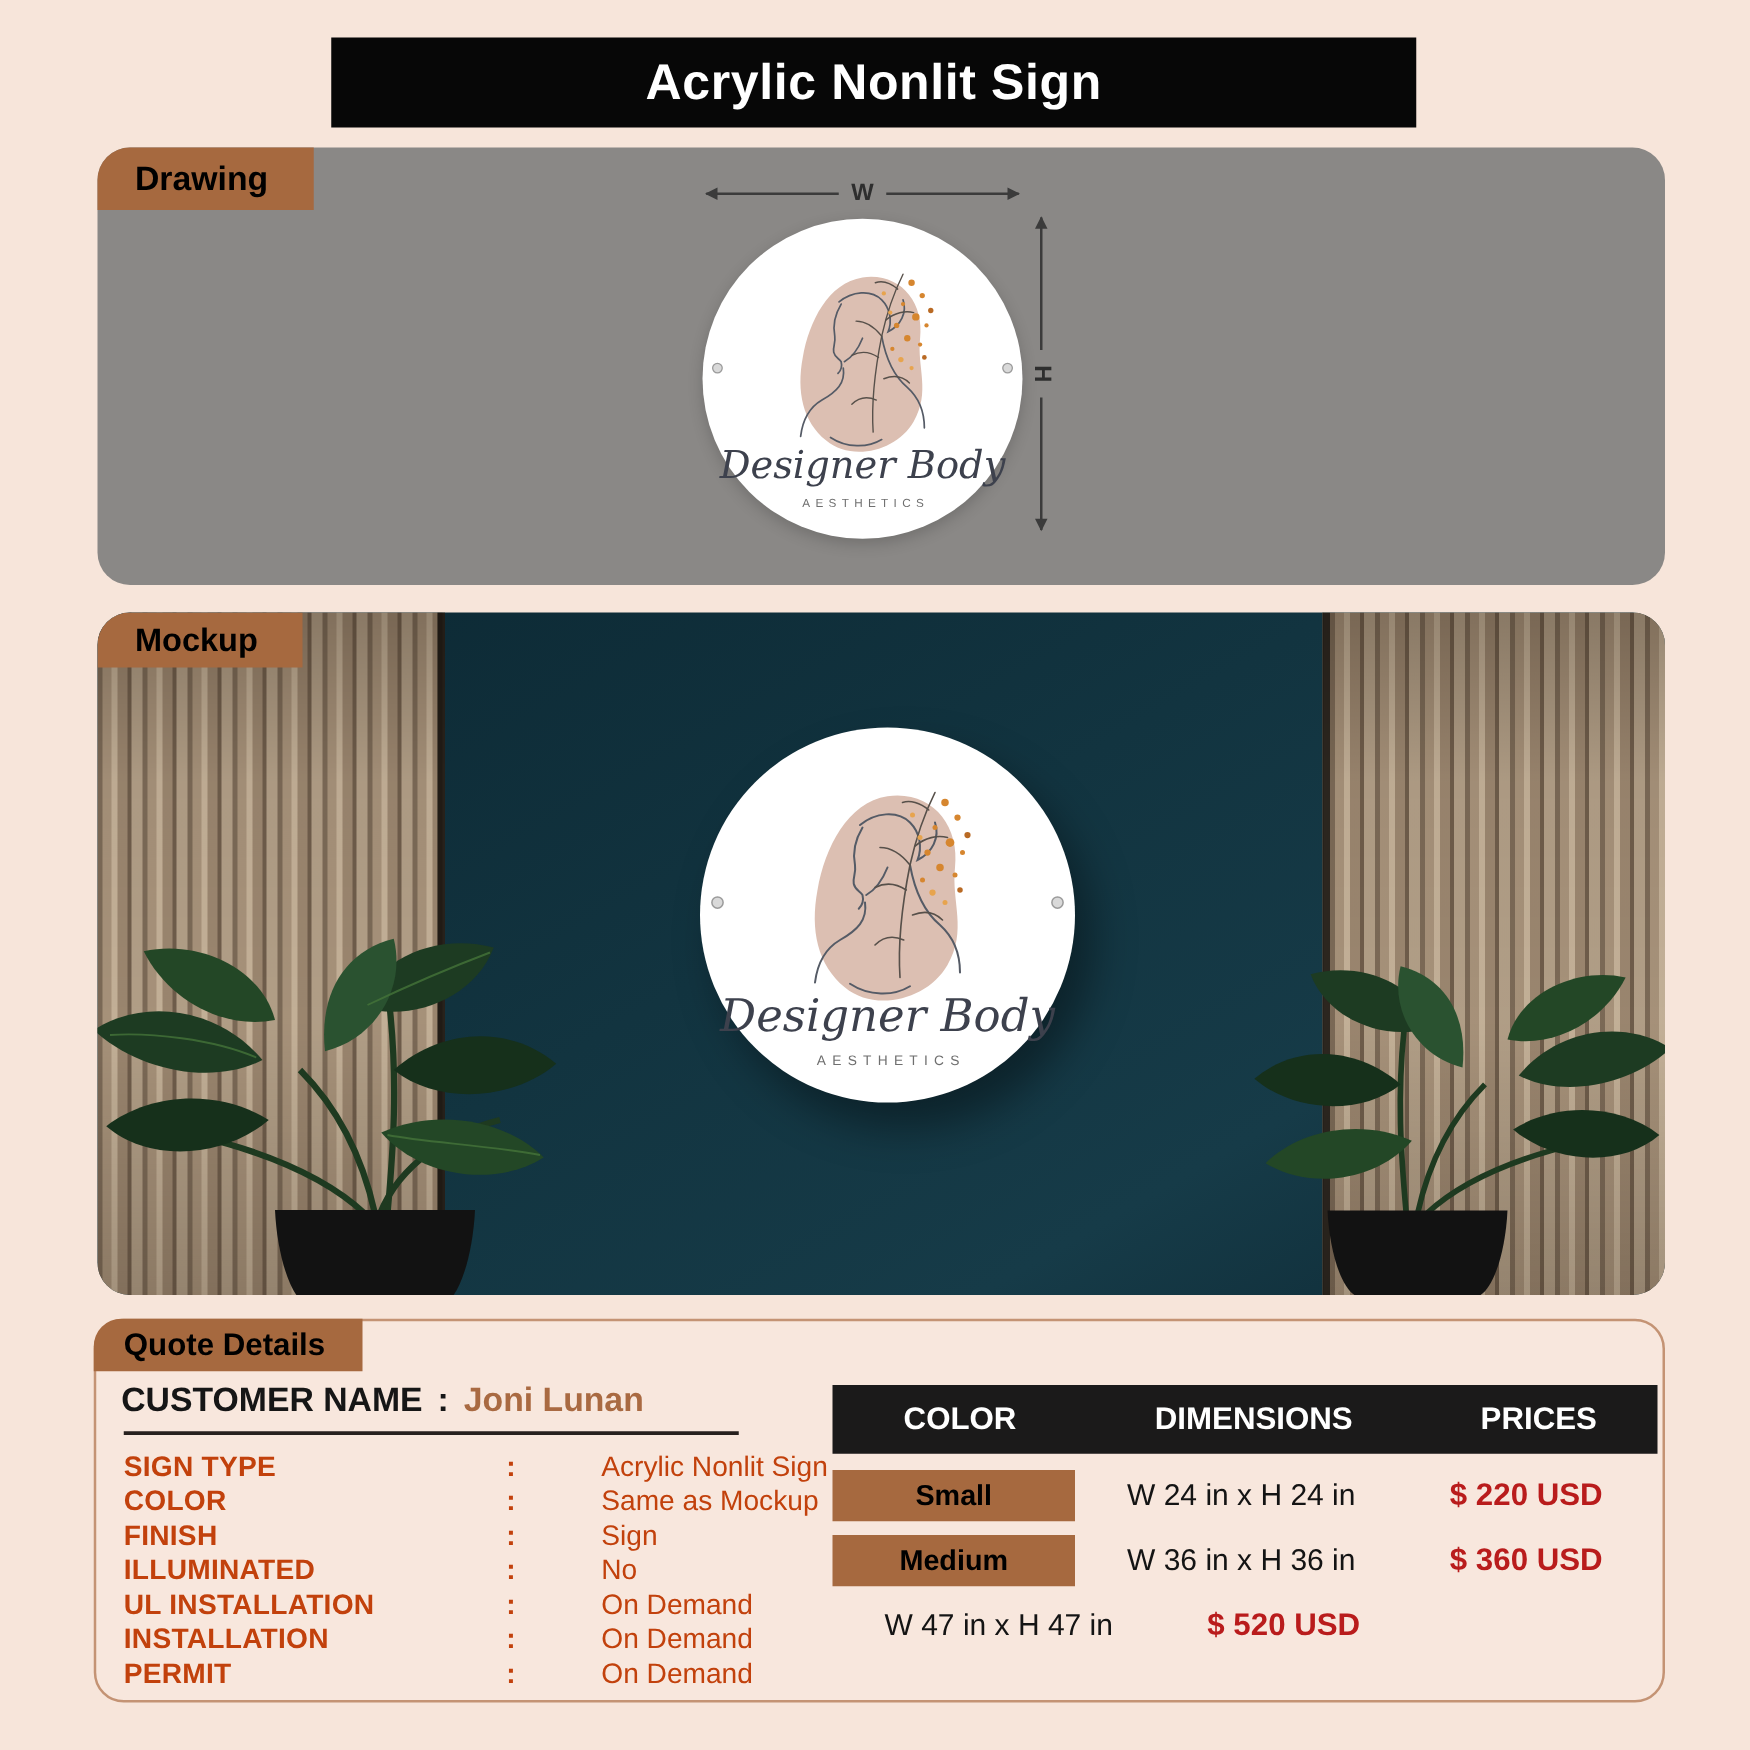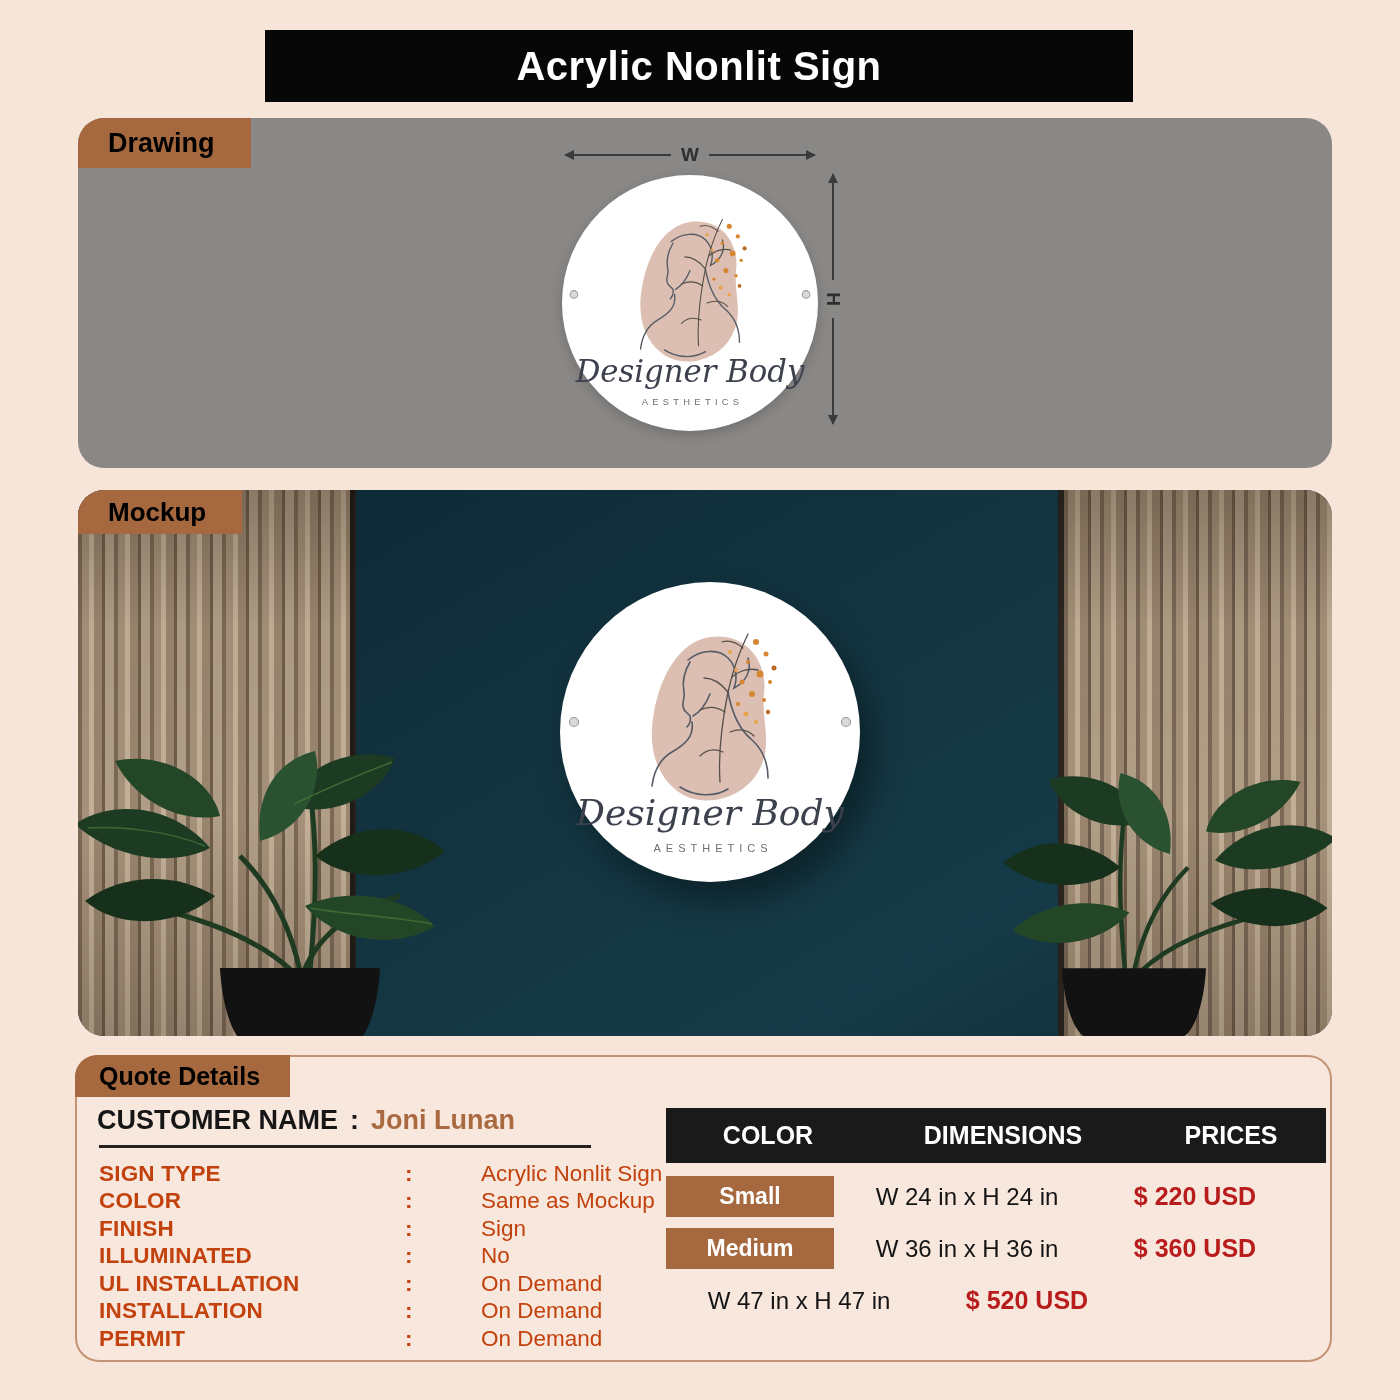--- a/index.html
+++ b/index.html
@@ -127,21 +127,21 @@
   .pt-header {
     height:55px; background:#1b1a1a; display:flex; align-items:center;
     color:#ffffff; font-weight:700; font-size:25px;
   }
   .pt-col-size { width:204px; text-align:center; }
   .pt-col-dims { width:266px; text-align:center; }
   .pt-col-price{ width:190px; text-align:center; }
   .pt-rows { margin-top:13px; display:flex; flex-direction:column; gap:11px; }
   .pt-row { display:flex; align-items:center; height:41px; }
   .size-btn {
-    width:168px; height:41px; background:#a6693f; color:#ffffff;
+    width:194px; height:41px; background:#a6693f; color:#000000;
     border:none; font-family:inherit; font-size:23px; font-weight:700;
     display:flex; align-items:center; justify-content:center; cursor:pointer;
   }
   .pt-dims  { width:266px; text-align:center; font-size:24px; color:#141414; }
   .pt-price { width:190px; text-align:center; font-size:25px; font-weight:700; color:#b91c1c; }
 
   
   .logo-script { font-family:"DejaVu Serif", serif; font-style:italic; }
   .logo-caps   { font-family:"Liberation Sans", sans-serif; }
 </style>

